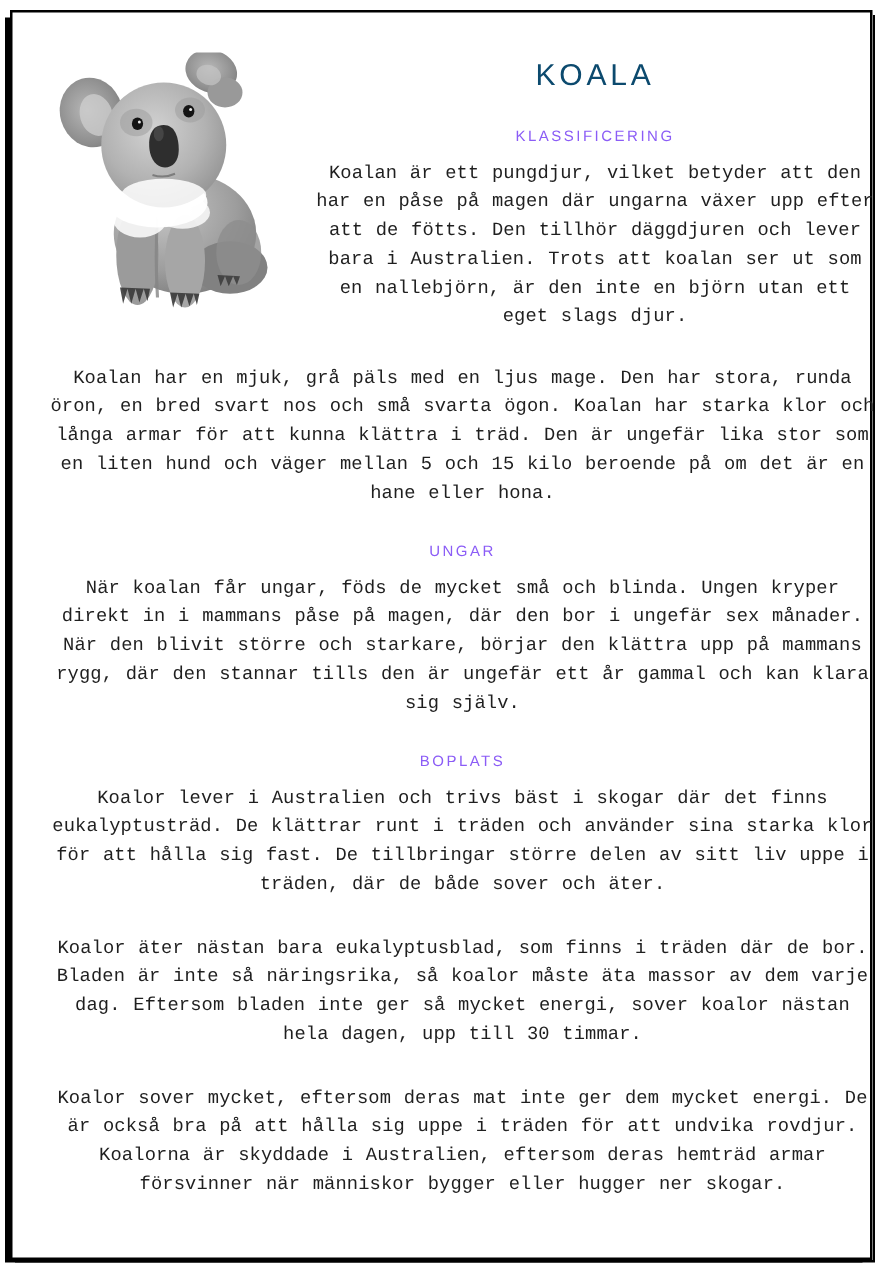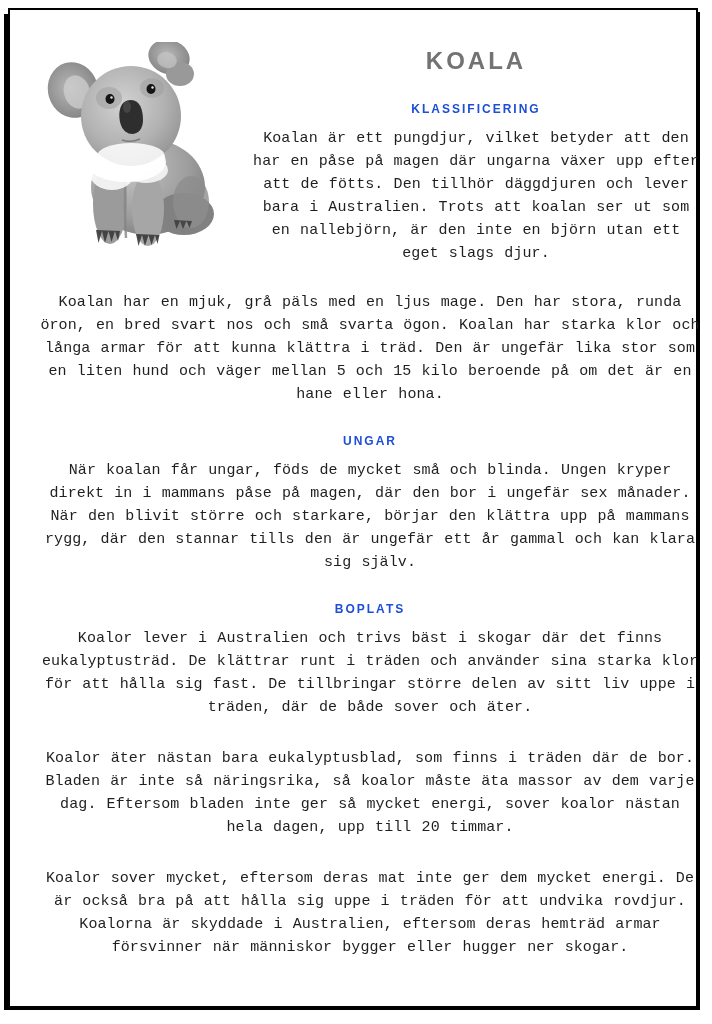--- a/index.html
+++ b/index.html
@@ -35,33 +35,33 @@
     top: 46px;
     width: 660px;
     text-align: center;
   }
   .header-block {
     margin-left: 212px;
   }
   .title {
     margin: 0 0 26px 0;
     font-size: 24px;
-    font-weight: 700;
+    font-weight: 400;
     letter-spacing: 3px;
     line-height: 30px;
-    color: #737373;
+    color: #0c4a6e;
   }
   .sec-heading {
     margin: 0 0 10px 0;
     font-size: 12px;
-    font-weight: 700;
+    font-weight: 400;
     letter-spacing: 2px;
     line-height: 15px;
     text-transform: uppercase;
-    color: #1d4ed8;
+    color: #8b5cf6;
   }
   .sec-text {
     margin: 0;
     font-size: 15px;
     line-height: 23px;
     letter-spacing: 0.1px;
     word-spacing: 1px;
     color: #1f1f1f;
     font-family: Liberation Mono, monospace;
   }
@@ -160,21 +160,21 @@
       <h2 class="sec-heading">UNGAR</h2>
       <p class="sec-text">När koalan får ungar, föds de mycket små och blinda. Ungen kryper direkt in i mammans påse på magen, där den bor i ungefär sex månader. När den blivit större och starkare, börjar den klättra upp på mammans rygg, där den stannar tills den är ungefär ett år gammal och kan klara sig själv.</p>
     </div>
 
     <div class="section">
       <h2 class="sec-heading">BOPLATS</h2>
       <p class="sec-text">Koalor lever i Australien och trivs bäst i skogar där det finns eukalyptusträd. De klättrar runt i träden och använder sina starka klor för att hålla sig fast. De tillbringar större delen av sitt liv uppe i träden, där de både sover och äter.</p>
     </div>
 
     <div class="section">
-      <p class="sec-text">Koalor äter nästan bara eukalyptusblad, som finns i träden där de bor. Bladen är inte så näringsrika, så koalor måste äta massor av dem varje dag. Eftersom bladen inte ger så mycket energi, sover koalor nästan hela dagen, upp till 20 timmar.</p>
+      <p class="sec-text">Koalor äter nästan bara eukalyptusblad, som finns i träden där de bor. Bladen är inte så näringsrika, så koalor måste äta massor av dem varje dag. Eftersom bladen inte ger så mycket energi, sover koalor nästan hela dagen, upp till 30 timmar.</p>
     </div>
 
     <div class="section">
       <p class="sec-text">Koalor sover mycket, eftersom deras mat inte ger dem mycket energi. De är också bra på att hålla sig uppe i träden för att undvika rovdjur. Koalorna är skyddade i Australien, eftersom deras hemträd armar försvinner när människor bygger eller hugger ner skogar.</p>
     </div>
 
   </div>
 </div>
 
 </body></html>

